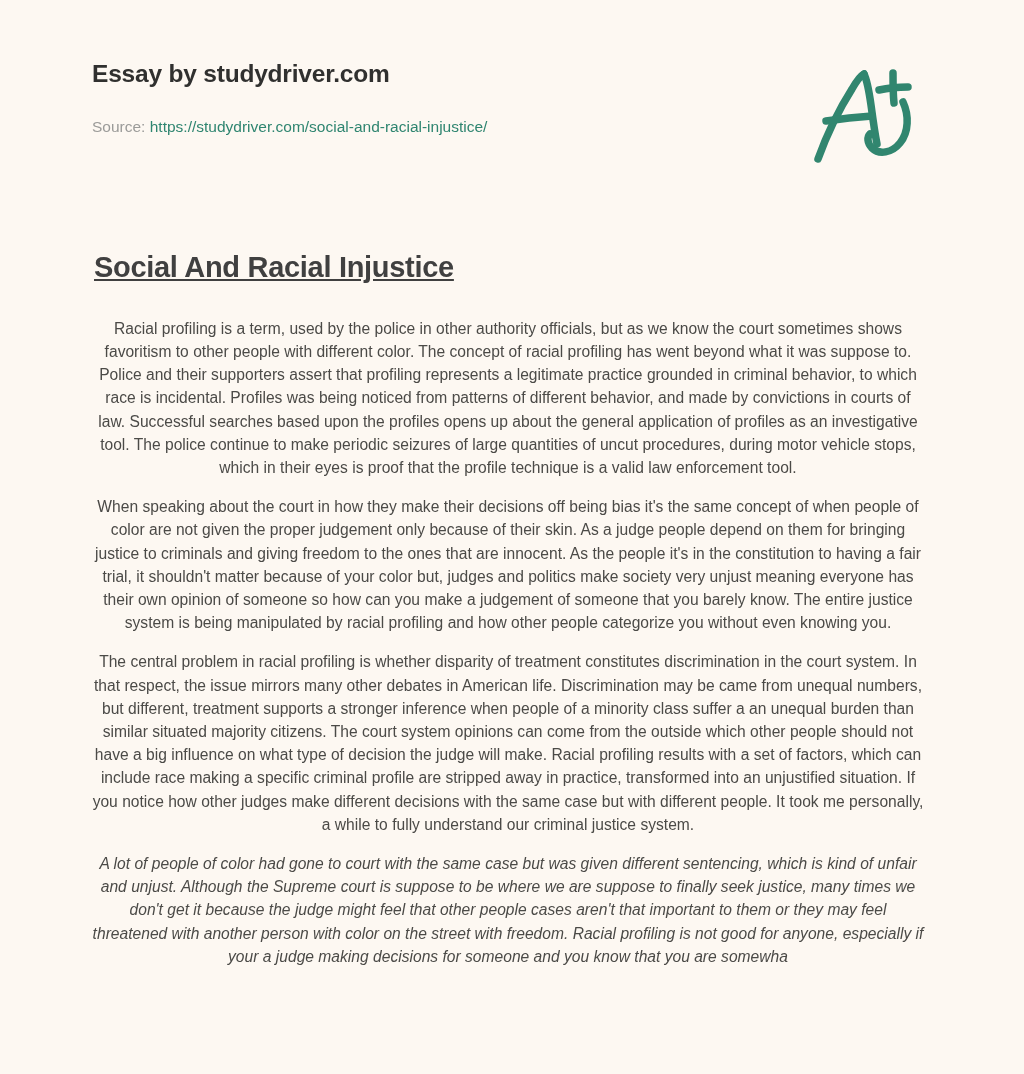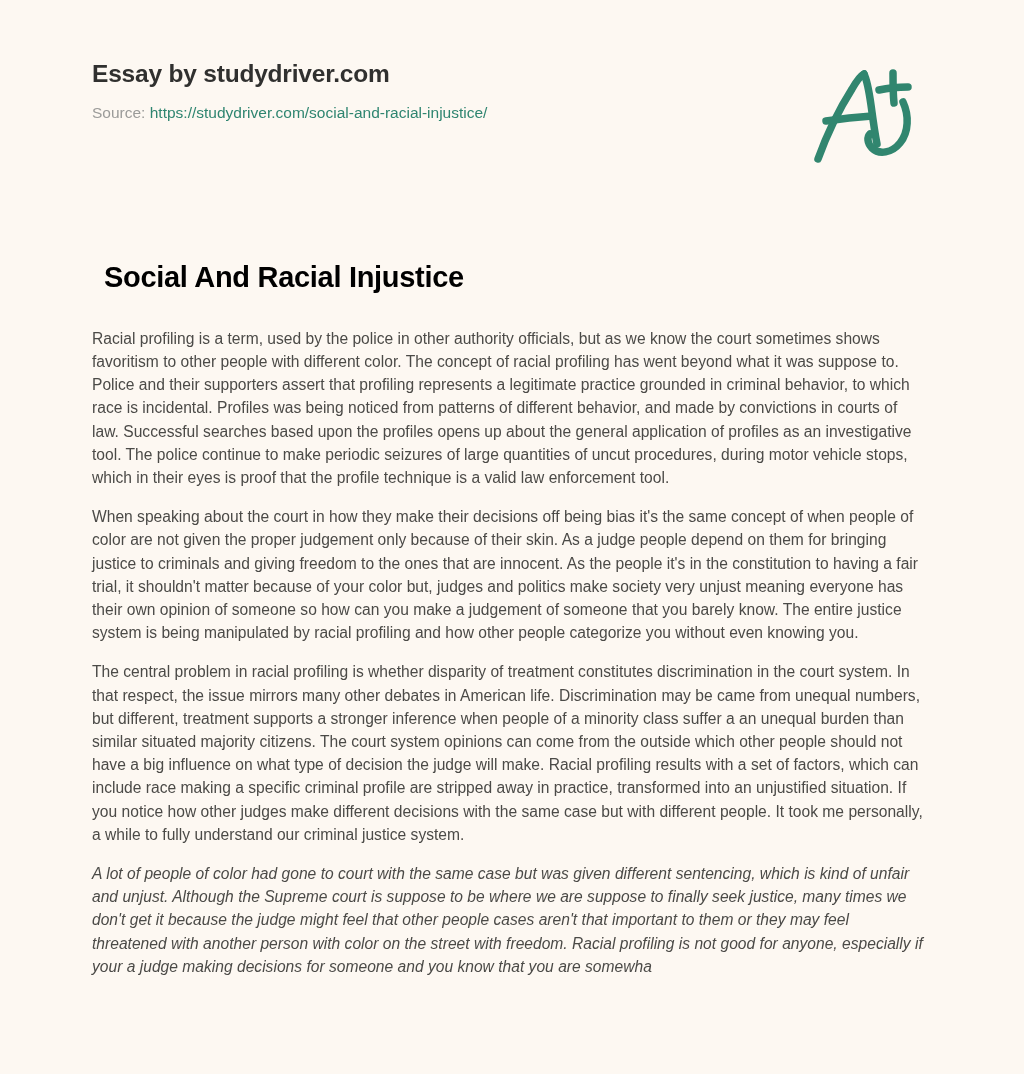--- a/index.html
+++ b/index.html
@@ -35,21 +35,21 @@
     top: 60px;
     font-size: 24.5px;
     font-weight: bold;
     color: #30302f;
     letter-spacing: -0.2px;
     white-space: nowrap;
   }
   .source-line {
     position: absolute;
     left: 92px;
-    top: 105px;
+    top: 119px;
     font-size: 15.5px;
     white-space: nowrap;
     line-height: 1;
   }
   .source-label {
     color: #9b9b99;
   }
   .source-url {
     color: #2f8570;
     text-decoration: none;
@@ -72,35 +72,36 @@
   
   .article {
     position: absolute;
     left: 92px;
     top: 248px;
     width: 848px;
   }
   .article-title {
     font-size: 29px;
     font-weight: bold;
-    color: #000000;
+    color: #404040;
     letter-spacing: -0.3px;
-    margin: 12px;
+    margin: 2px;
     padding: 0;
     line-height: 1.2;
+    text-decoration: underline;
   }
   .article-body {
     margin-top: 32px;
   }
   .article-body p {
     margin: 0 16px 16px 0;
     font-size: 15.6px;
     line-height: 23.2px;
     color: #4b4a47;
-    text-align: left;
+    text-align: center;
     letter-spacing: 0.01px;
   }
   .article-body p:last-child {
     margin-bottom: 0;
     font-style: italic;
   }
 </style>
 </head>
 <body>
 

